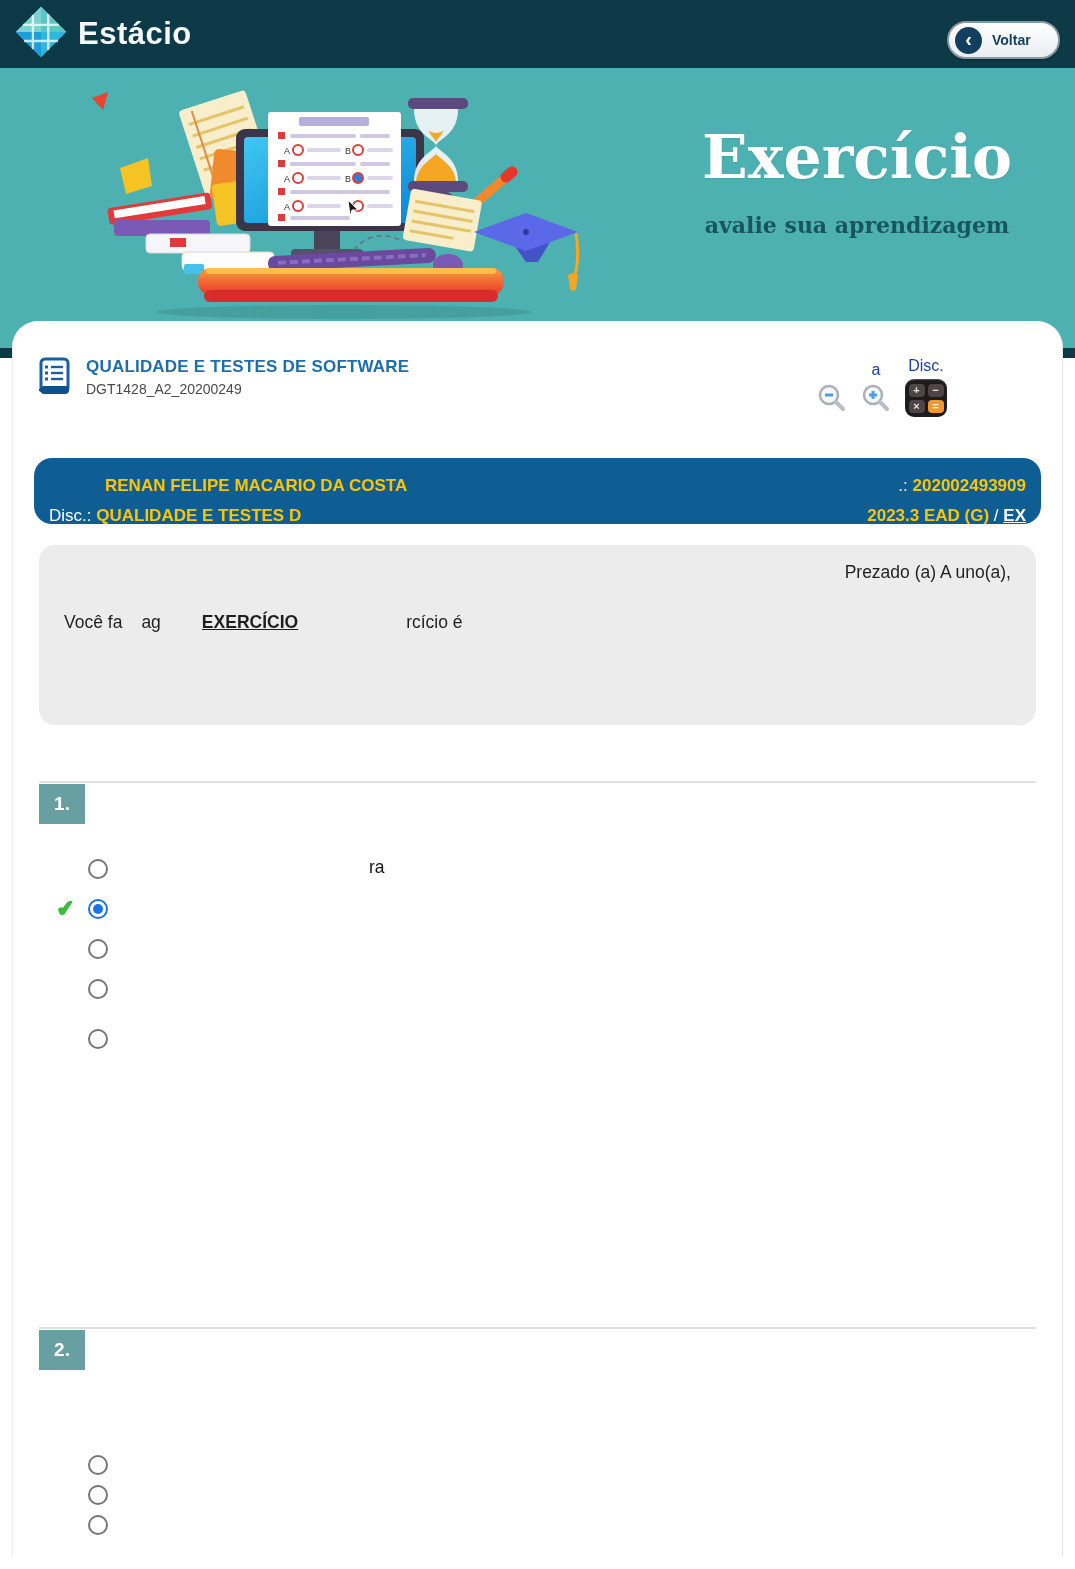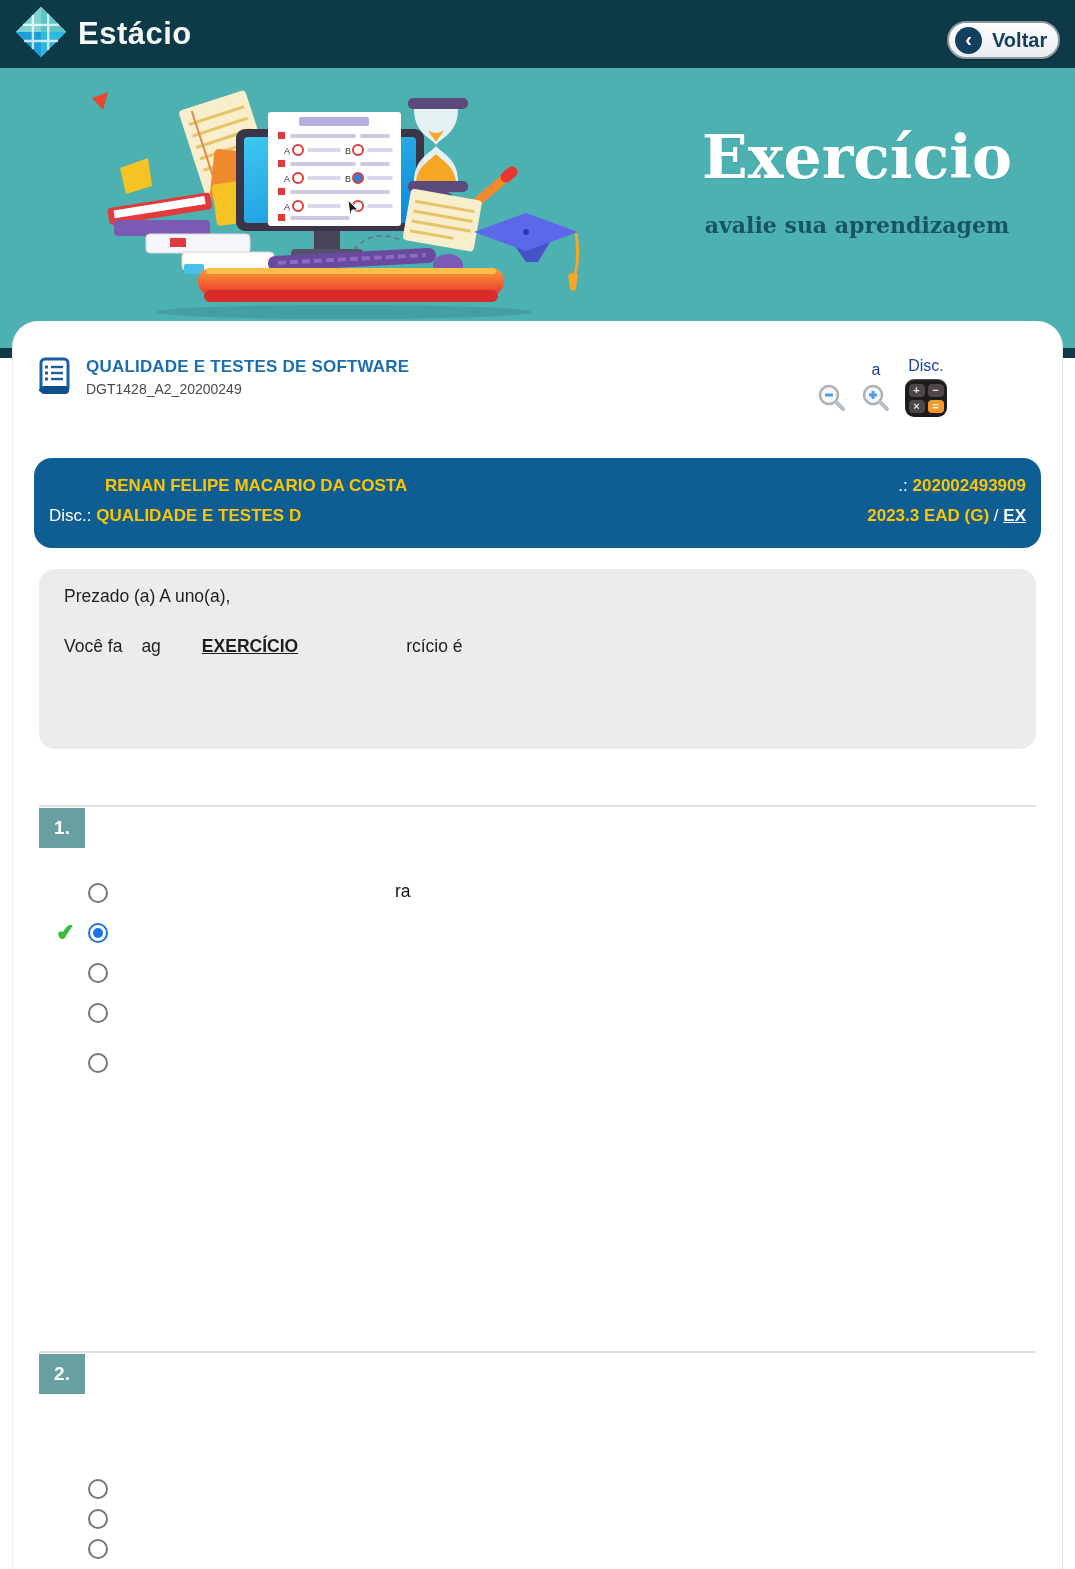--- a/index.html
+++ b/index.html
@@ -11,21 +11,21 @@
     display:flex; align-items:center; padding:0 14px; }
   .brand { display:flex; align-items:center; gap:10px; }
   .brand-name { color:#f4f8f9; font-size:31px; font-weight:bold; letter-spacing:0.5px; }
   .back-btn { position:absolute; right:15px; top:21px; width:113px; height:38px;
     background:linear-gradient(#ffffff,#e9edf0); border:2px solid #8b98a3; border-radius:20px;
     display:flex; align-items:center; gap:10px; padding:0 6px; cursor:pointer;
     box-shadow:0 1px 2px rgba(0,0,0,0.35); }
   .back-circle { width:27px; height:27px; border-radius:50%; background:#123f5e;
     color:#fff; display:flex; align-items:center; justify-content:center;
     font-size:20px; font-weight:bold; line-height:1; padding-bottom:2px; }
-  .back-label { color:#123f5e; font-size:20px; font-weight:bold; }
+  .back-label { color:#123f5e; font-size:14px; font-weight:bold; }
 
   
   .banner { height:290px; background:#4db1b2; border-bottom:10px solid #0d3a46; position:relative; }
   .illustration { position:absolute; left:86px; top:14px; }
   .banner-text { position:absolute; right:58px; top:56px; width:320px; text-align:center; }
   .banner-title { font-family:"DejaVu Serif", serif; font-weight:bold; color:#ffffff;
     font-size:60px; line-height:66px; text-shadow:0 1px 2px rgba(0,0,0,0.08); }
   .banner-subtitle { font-family:"DejaVu Serif", serif; font-weight:bold; color:#175560;
     font-size:22px; margin-top:22px; }
 
@@ -45,31 +45,31 @@
   .tool-icon { cursor:pointer; }
   .calc-icon { width:42px; height:38px; background:#1d1b1c; border-radius:9px;
     display:grid; grid-template-columns:16px 16px; grid-template-rows:13px 13px;
     gap:3px; justify-content:center; align-content:center; cursor:pointer;
     box-shadow:inset 0 1px 1px rgba(255,255,255,0.25); }
   .calc-key { background:#4d4546; border-radius:4px; color:#e8e2e2; font-size:11px;
     font-weight:bold; display:flex; align-items:center; justify-content:center; line-height:1; }
   .calc-key.orange { background:#f1992e; color:#fff; }
 
   
-  .student-bar { margin:41px 21px 16px 21px; height:90px; background:#0e5e94;
+  .student-bar { margin:41px 21px 16px 21px; height:66px; background:#0e5e94;
     border-radius:18px; padding:13px 15px 0 15px; color:#fff; font-size:17px; }
   .sb-row { display:flex; justify-content:space-between; height:30px; align-items:center; }
   .sb-name { font-weight:bold; color:#fdc500; margin-left:56px; }
   .sb-yellow { font-weight:bold; color:#fdc500; }
   .sb-white { color:#ffffff; }
   .sb-white-bold { color:#ffffff; font-weight:bold;text-decoration:underline; }
 
   
   .notice { margin:21px 26px 0 26px; height:180px; background:#ececec;
-    border-radius:16px; padding:17px 25px; color:#1f1f1f; font-size:17.5px; }
+    border-radius:16px; padding:17px 25px; color:#1f1f1f; font-size:17.5px;text-align:right; }
   .notice-line2 { margin-top:29px; display:flex; align-items:baseline; }
   .nt-f1 { }
   .nt-f2 { margin-left:19px; }
   .nt-hl { margin-left:41px; font-weight:bold; text-decoration:underline; }
   .nt-f3 { margin-left:108px; }
 
   
   .question { margin:0 26px; border-top:2px solid #e0e0e0; position:relative; }
   .q1 { margin-top:56px; }
   .q2 { margin-top:258px; }
@@ -83,21 +83,21 @@
   .opt { position:relative; height:40px; }
   .options-q2 .opt { height:30px; }
   .opt-last { margin-top:10px; }
   .radio { position:absolute; left:49px; top:0; width:20px; height:20px;
     border:2px solid #767676; border-radius:50%; background:#fff; cursor:pointer; }
   .radio.sel { border-color:#1a73e8; }
   .radio.sel::after { content:""; position:absolute; left:3px; top:3px;
     width:10px; height:10px; border-radius:50%; background:#1a73e8; }
   .check { position:absolute; left:17px; top:-3px; color:#3dbd3d; font-size:22px;
     font-weight:bold; transform:rotate(-6deg); text-shadow:1px 0 0 #3dbd3d; }
-  .opt-label { position:absolute; left:356px; top:-2px; font-size:17.5px; color:#141414; }
+  .opt-label { position:absolute; left:330px; top:-2px; font-size:17.5px; color:#141414; }
 </style>
 </head>
 <body>
 
 <div class="topbar">
   <div class="brand">
     <span>
       <svg width="54" height="56" viewBox="0 0 60 60">
         <polygon points="30,2 58,30 30,58 2,30" fill="#30b7e0"></polygon>
         <polygon points="30,2 58,30 2,30" fill="#7fd2d2"></polygon>

